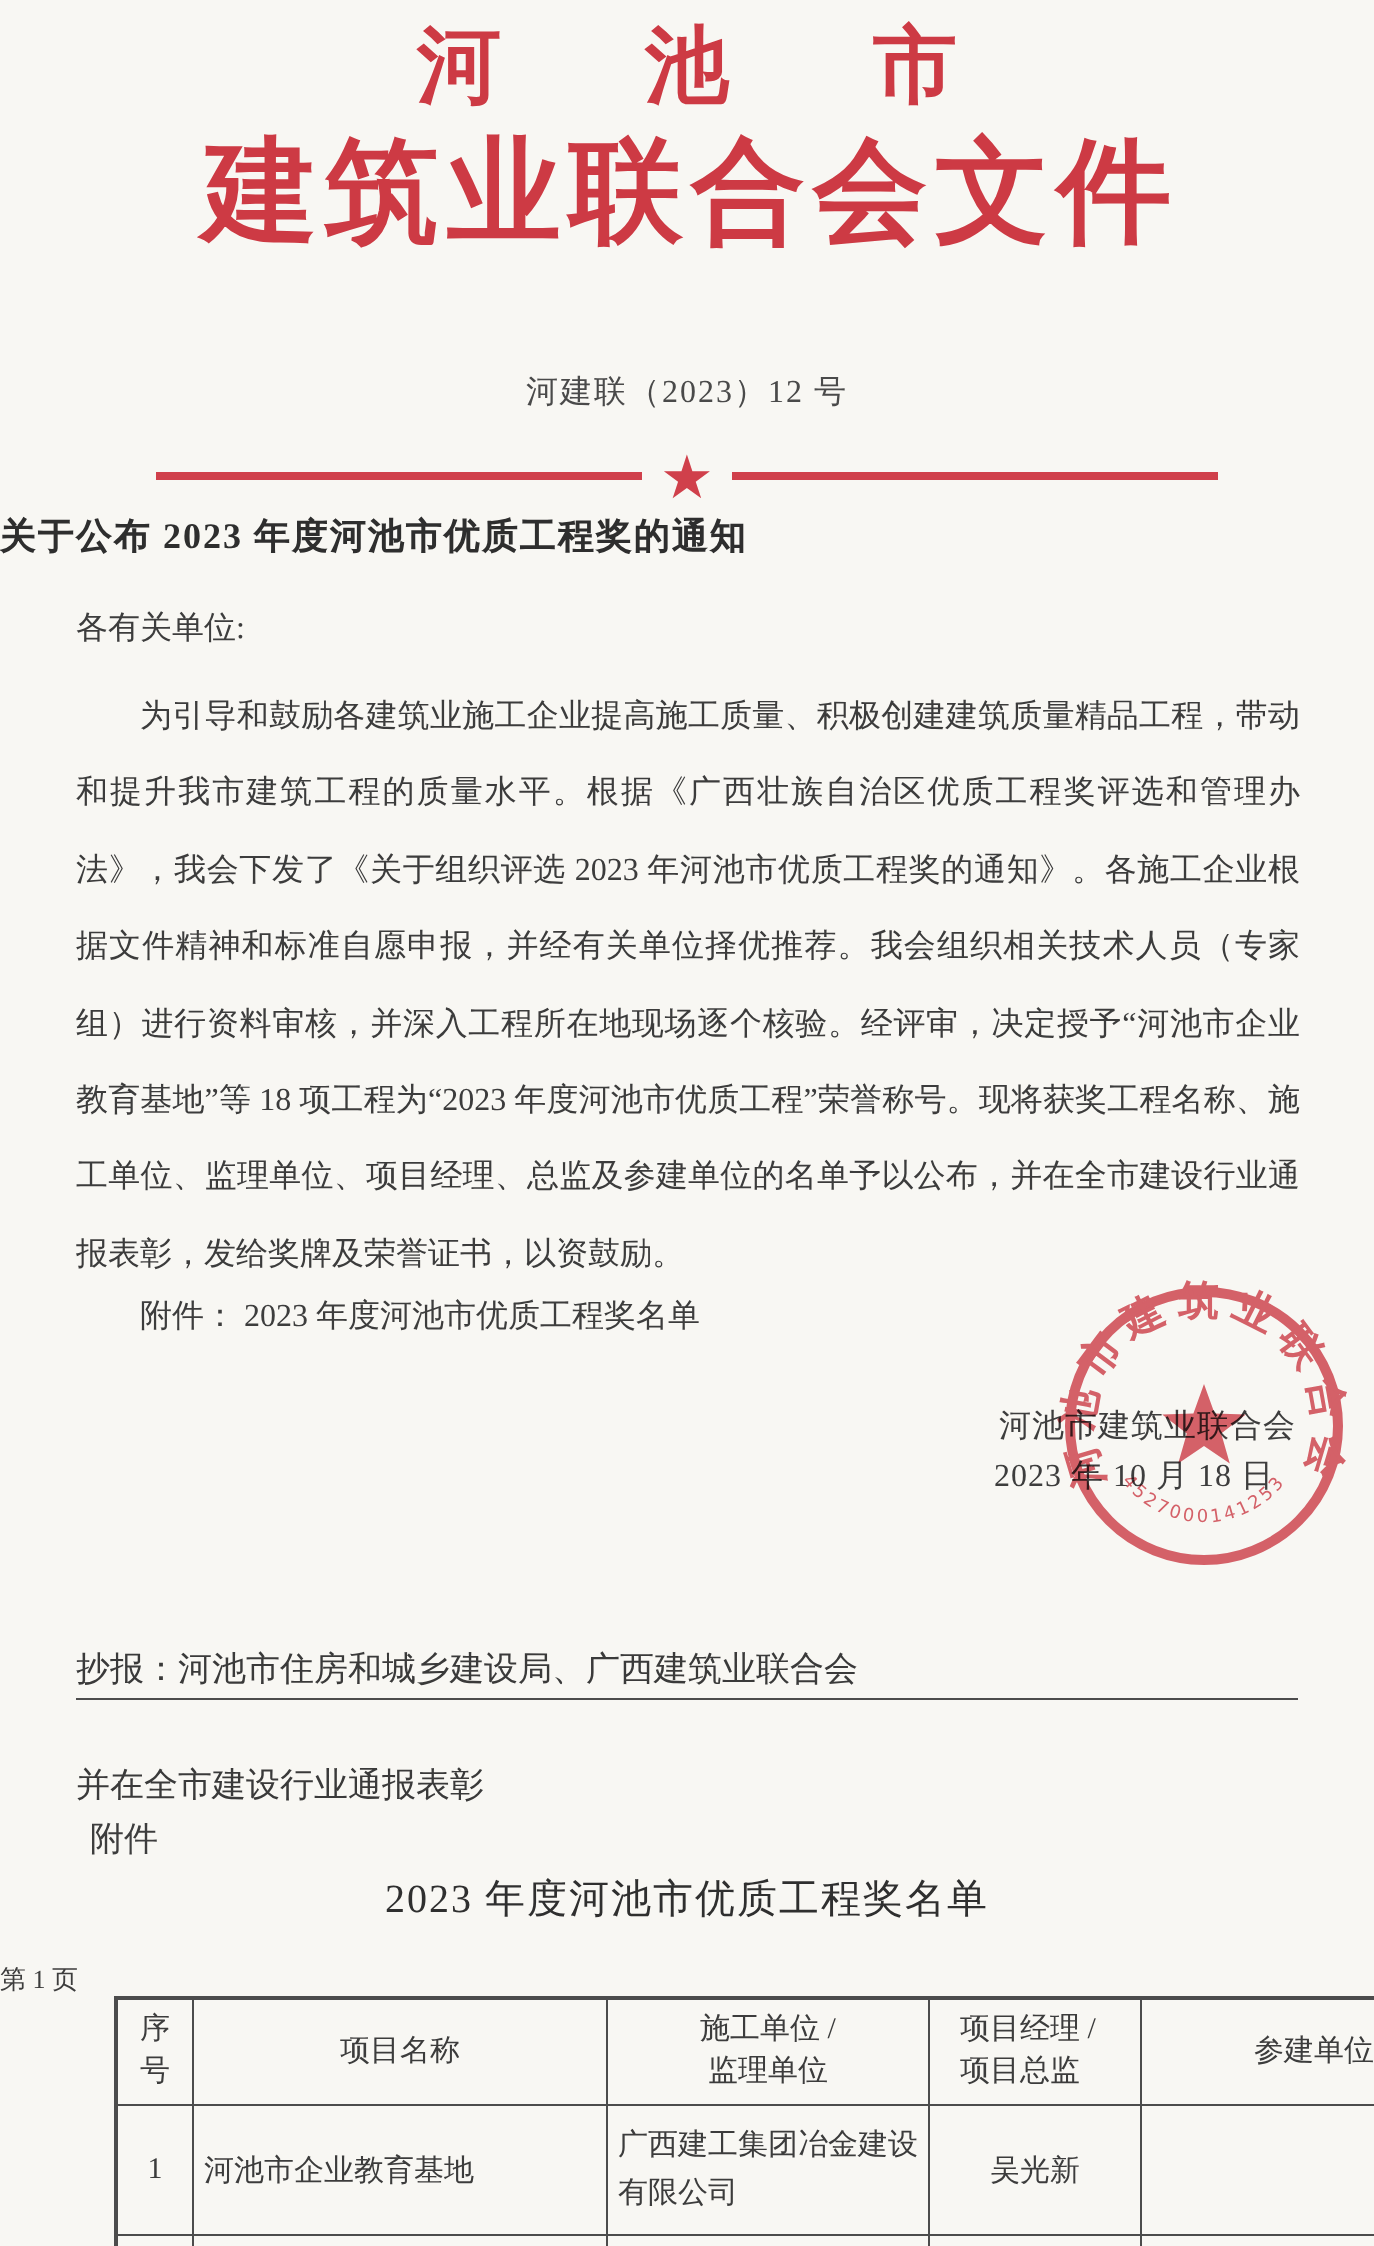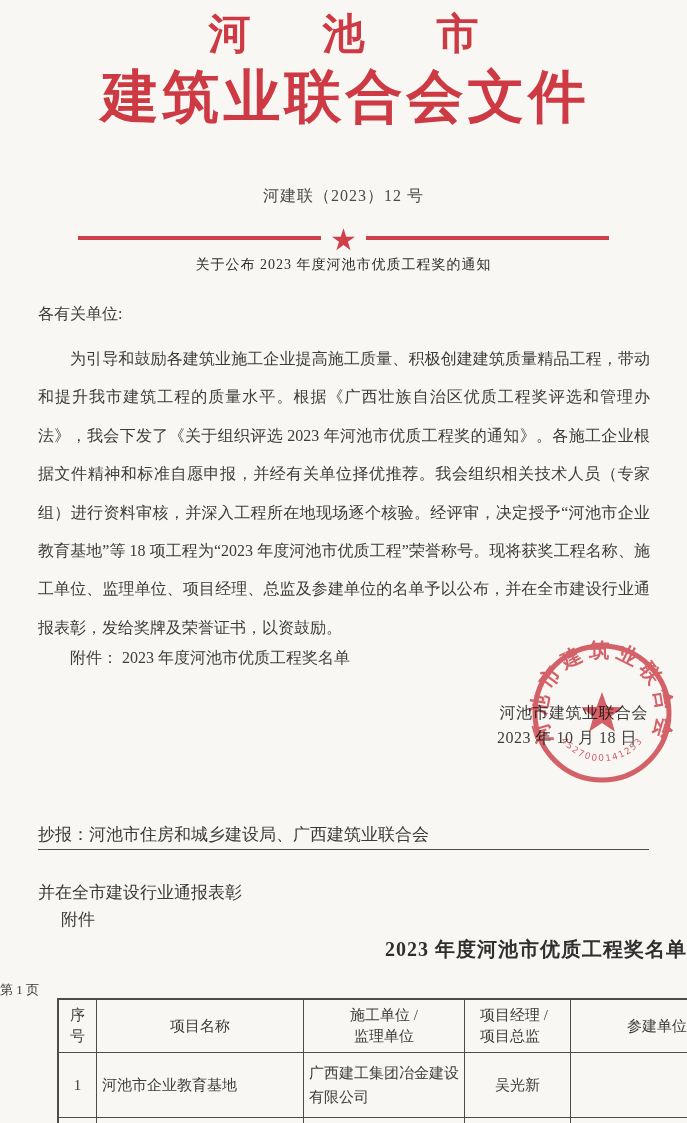--- a/index.html
+++ b/index.html
@@ -16,39 +16,39 @@
         font-size:42px;letter-spacing:72px;padding-left:72px;line-height:1.15;}
   .org2{top:66px;text-align:center;color:#cd3a44;font-weight:bold;
         font-size:57px;letter-spacing:4px;padding-left:4px;line-height:1.1;}
   .doc-number{top:186px;text-align:center;font-size:16px;color:#4a4a4a;letter-spacing:1px;}
 
   
   .divider{top:222px;height:32px;display:flex;align-items:center;padding:0 78px;}
   .divider .seg{flex:1;height:4px;background:#d0404b;}
   .divider .star{color:#d0404b;font-size:30px;line-height:1;margin:0 9px;transform:translateY(2px);}
 
-  .notice-title{top:256px;text-align:center;font-size:14px;font-weight:normal;color:#2e2e2e;letter-spacing:1px;}
+  .notice-title{top:256px;text-align:left;font-size:18px;font-weight:bold;color:#2e2e2e;letter-spacing:1px;}
 
   .salutation{top:304px;padding:0 37px 0 38px;font-size:16px;}
   .body-text{top:340px;padding:0 37px 0 38px;font-size:16px;line-height:38.4px;
              text-align:justify;text-indent:2em;color:#3c3c3c;}
   .attach-ref{top:648px;padding:0 37px 0 38px;font-size:16px;text-indent:2em;}
 
   .sig-org{top:703px;text-align:right;padding-right:39px;font-size:16px;letter-spacing:0.5px;}
   .sig-date{top:728px;text-align:right;padding-right:50px;font-size:16px;letter-spacing:0.5px;}
 
   .seal{position:absolute;left:527px;top:638px;width:150px;height:150px;
         opacity:0.82;mix-blend-mode:multiply;}
 
   .cc-block{top:792px;padding:0 38px;font-size:17px;color:#3a3a3a;}
   .cc-line{padding:1px 0 3px 0;border-bottom:1.5px solid #4c4c4c;line-height:22px;margin-top:31px;}
   .cc-line.last{border-bottom:none;}
 
-  .attach-label{top:908px;padding-left:61px;font-size:17px;}
-  .attach-title{top:936px;text-align:right;font-size:20px;font-weight:bold;color:#2f2f2f;letter-spacing:1px;}
+  .attach-label{top:908px;padding-left:45px;font-size:17px;}
+  .attach-title{top:936px;text-align:center;font-size:20px;font-weight:normal;color:#2f2f2f;letter-spacing:1px;}
   .page-indicator{top:981px;text-align:left;padding-right:34px;font-size:13px;}
 
   .table-wrap{top:998px;padding-left:57px;}
   table.awards{border-collapse:collapse;width:620px;table-layout:fixed;
                font-size:15px;color:#3c3c3c;}
   table.awards th,table.awards td{border:1px solid #4c4c4c;padding:2px 5px;
                white-space:pre-line;vertical-align:middle;}
   table.awards{border:2px solid #4c4c4c;}
   table.awards thead th{font-weight:normal;text-align:center;height:48px;line-height:21px;}
   table.awards thead th.h3{text-align:left;padding-left:15px;}

